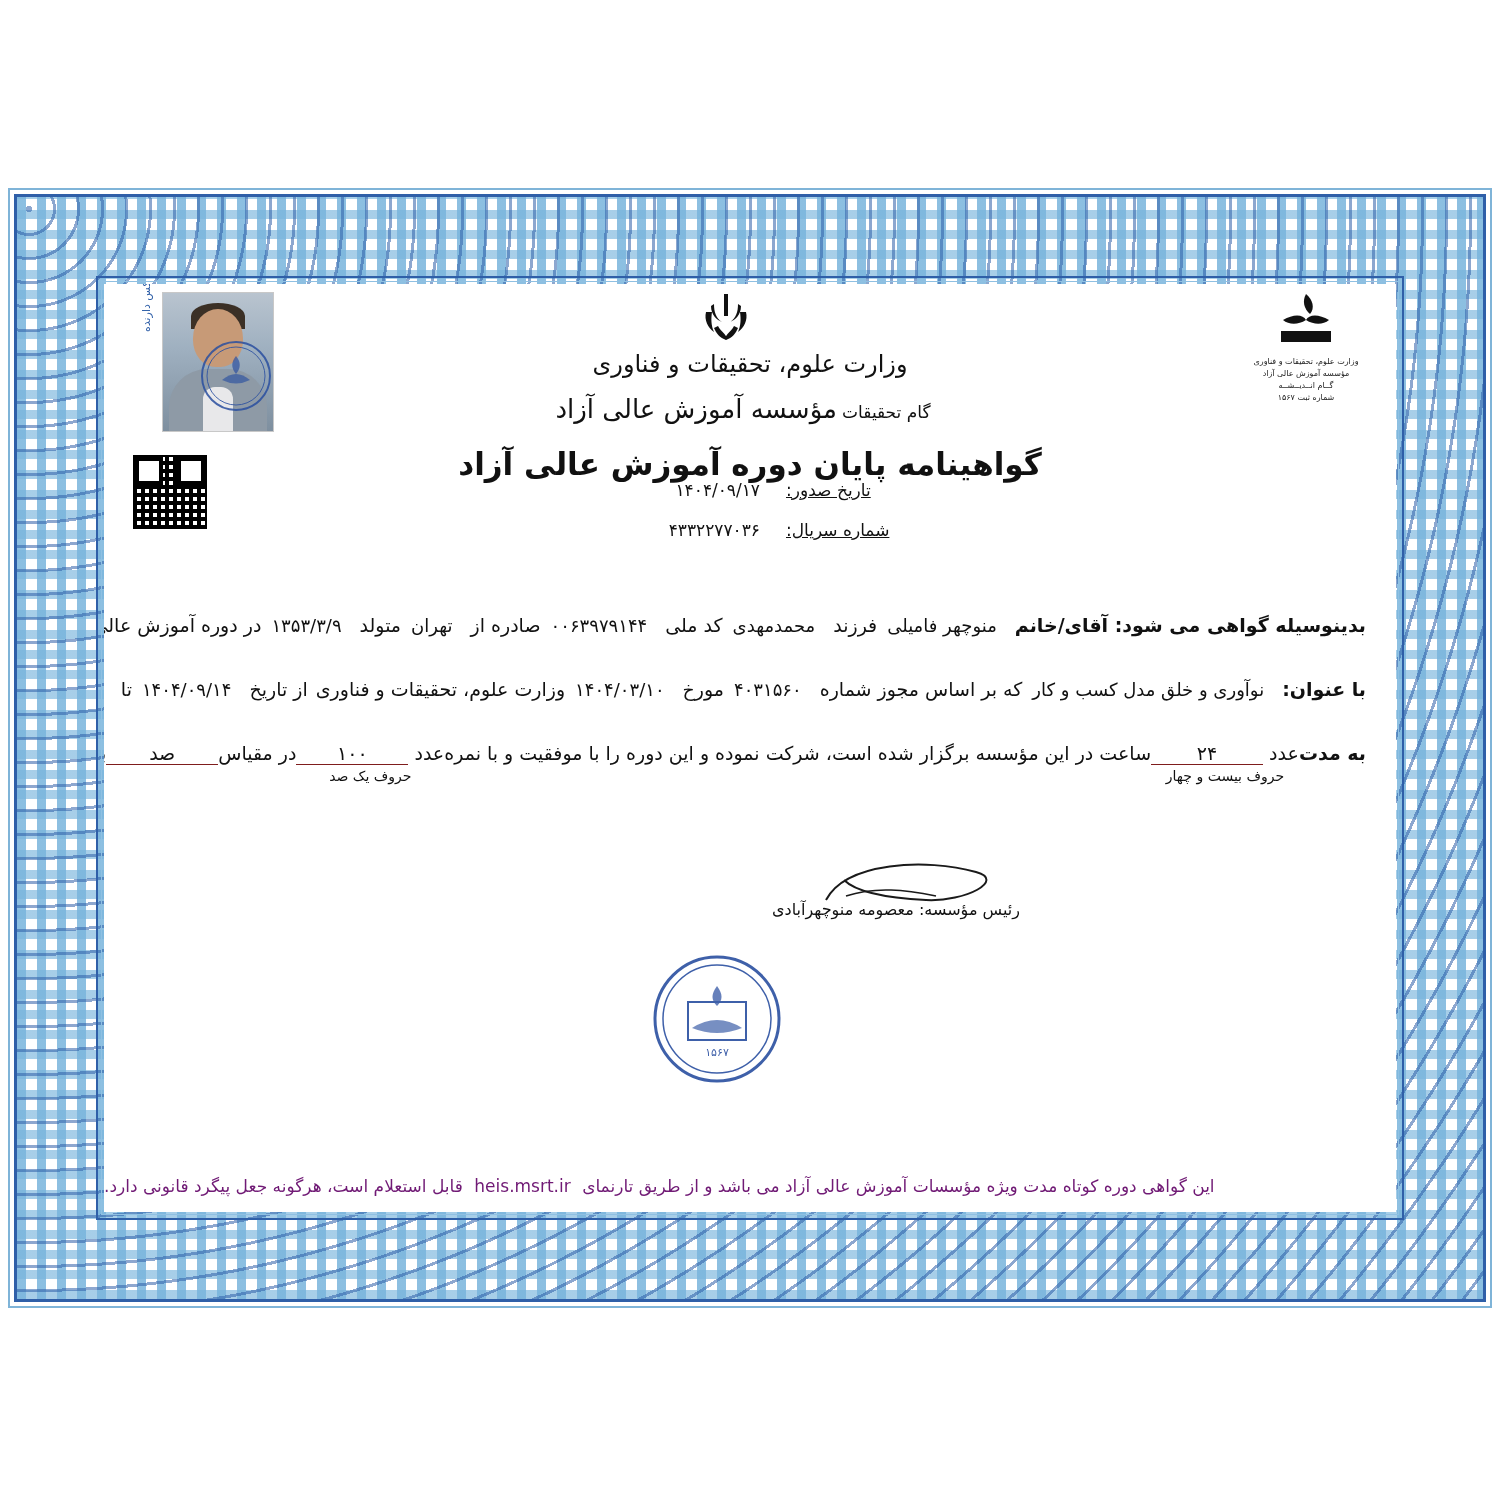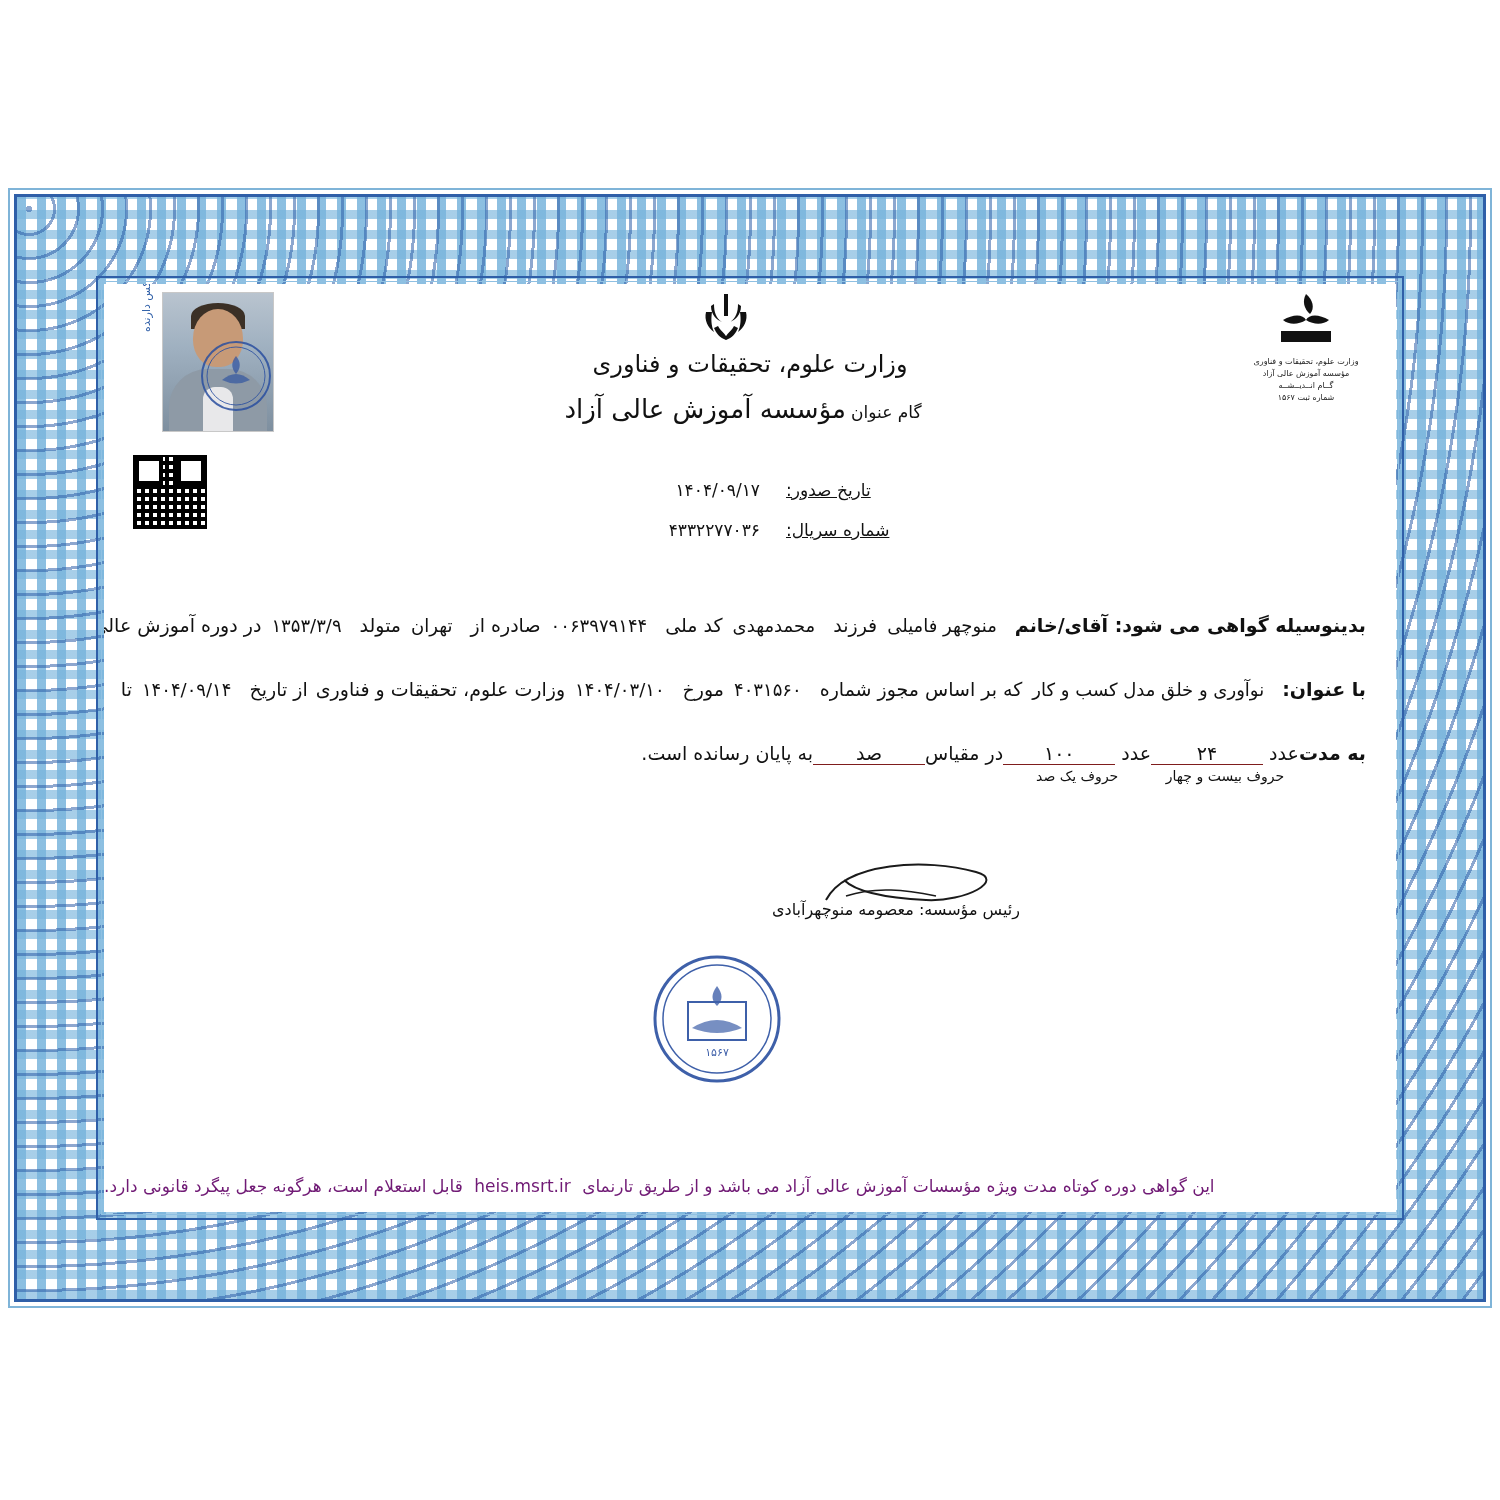--- a/index.html
+++ b/index.html
@@ -353,24 +353,25 @@
             <path d="M50 22 c2 8 -2 16 -8 20 c3 -7 3 -13 2 -20 z"></path>
             <path d="M22 36 c3 6 11 10 8 14 c-6 -2 -10 -7 -12 -12z"></path>
             <path d="M38 36 c-3 6 -11 10 -8 14 c6 -2 10 -7 12 -12z"></path>
           </g>
         </svg>
       </div>
 
       <div class="ministry-line">وزارت علوم، تحقیقات و فناوری</div>
 
       <div class="institute-line">
-        <span class="sub">گام عنوان</span>
+        <span class="sub">گام تحقیقات</span>
         <span class="main">مؤسسه آموزش عالی آزاد</span>
       </div>
 
+      <div class="doc-title">گواهینامه پایان دوره آموزش عالی آزاد</div>
 
       <div class="photo">
         <div class="body"></div>
         <div class="shirt"></div>
         <div class="hair"></div>
         <div class="head"></div>
       </div>
 
       <div class="photo-stamp">
         <svg viewBox="0 0 80 80" width="80" height="80" aria-hidden="true">
@@ -447,20 +448,21 @@
         <div class="line3">
           <span class="t bold">به مدت</span>
           <span class="stack">
             <span>عدد</span>
             <span class="under">۲۴</span>
             <span class="small-under">
               <span>حروف</span>
               <span>بیست و چهار</span>
             </span>
           </span>
+          <span class="t">ساعت در این مؤسسه برگزار شده است، شرکت نموده و این دوره را با موفقیت و با نمره</span>
           <span class="stack">
             <span>عدد</span>
             <span class="under">۱۰۰</span>
             <span class="small-under">
               <span>حروف</span>
               <span>یک صد</span>
             </span>
           </span>
           <span class="t">در مقیاس</span>
           <span class="under">صد</span>

